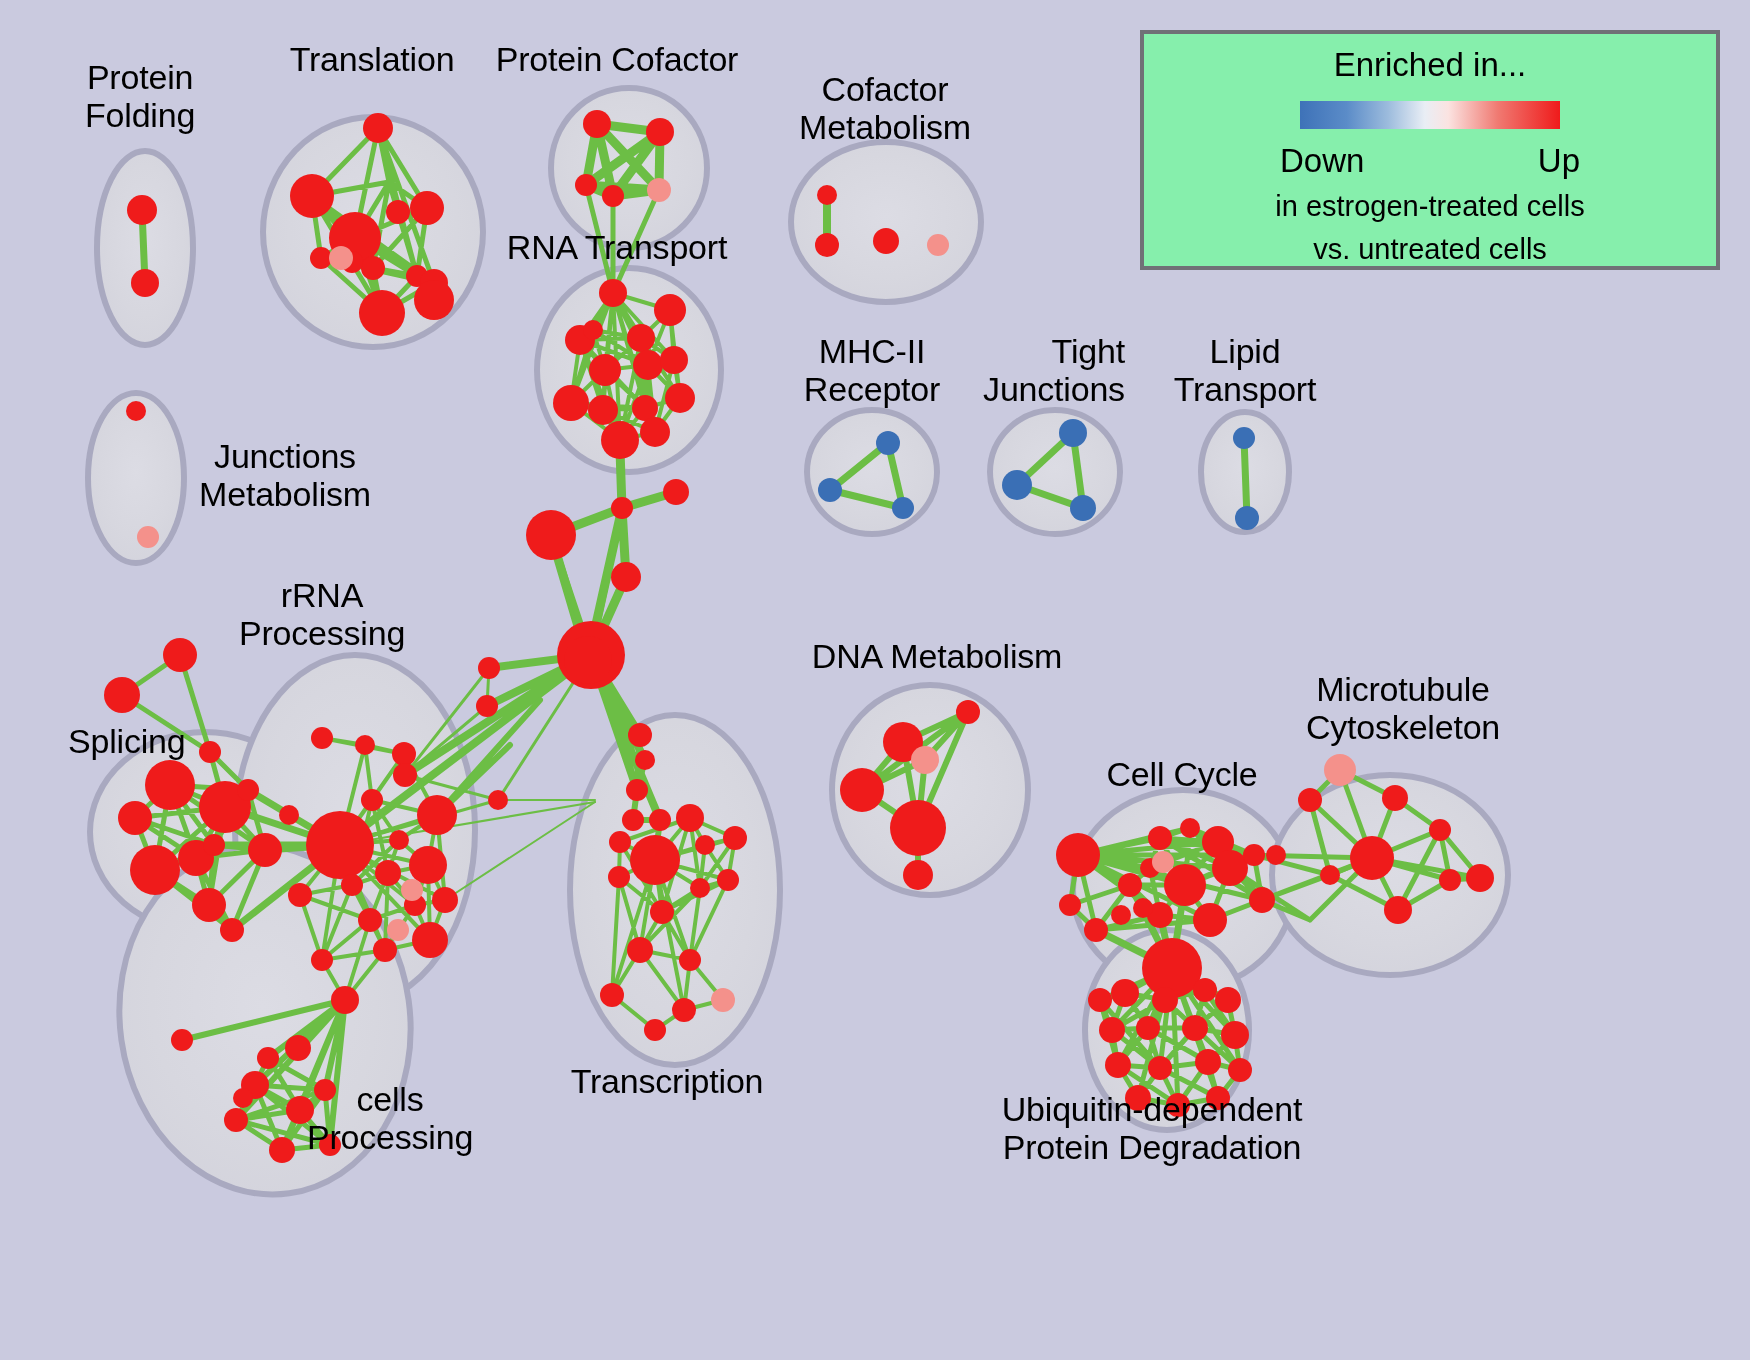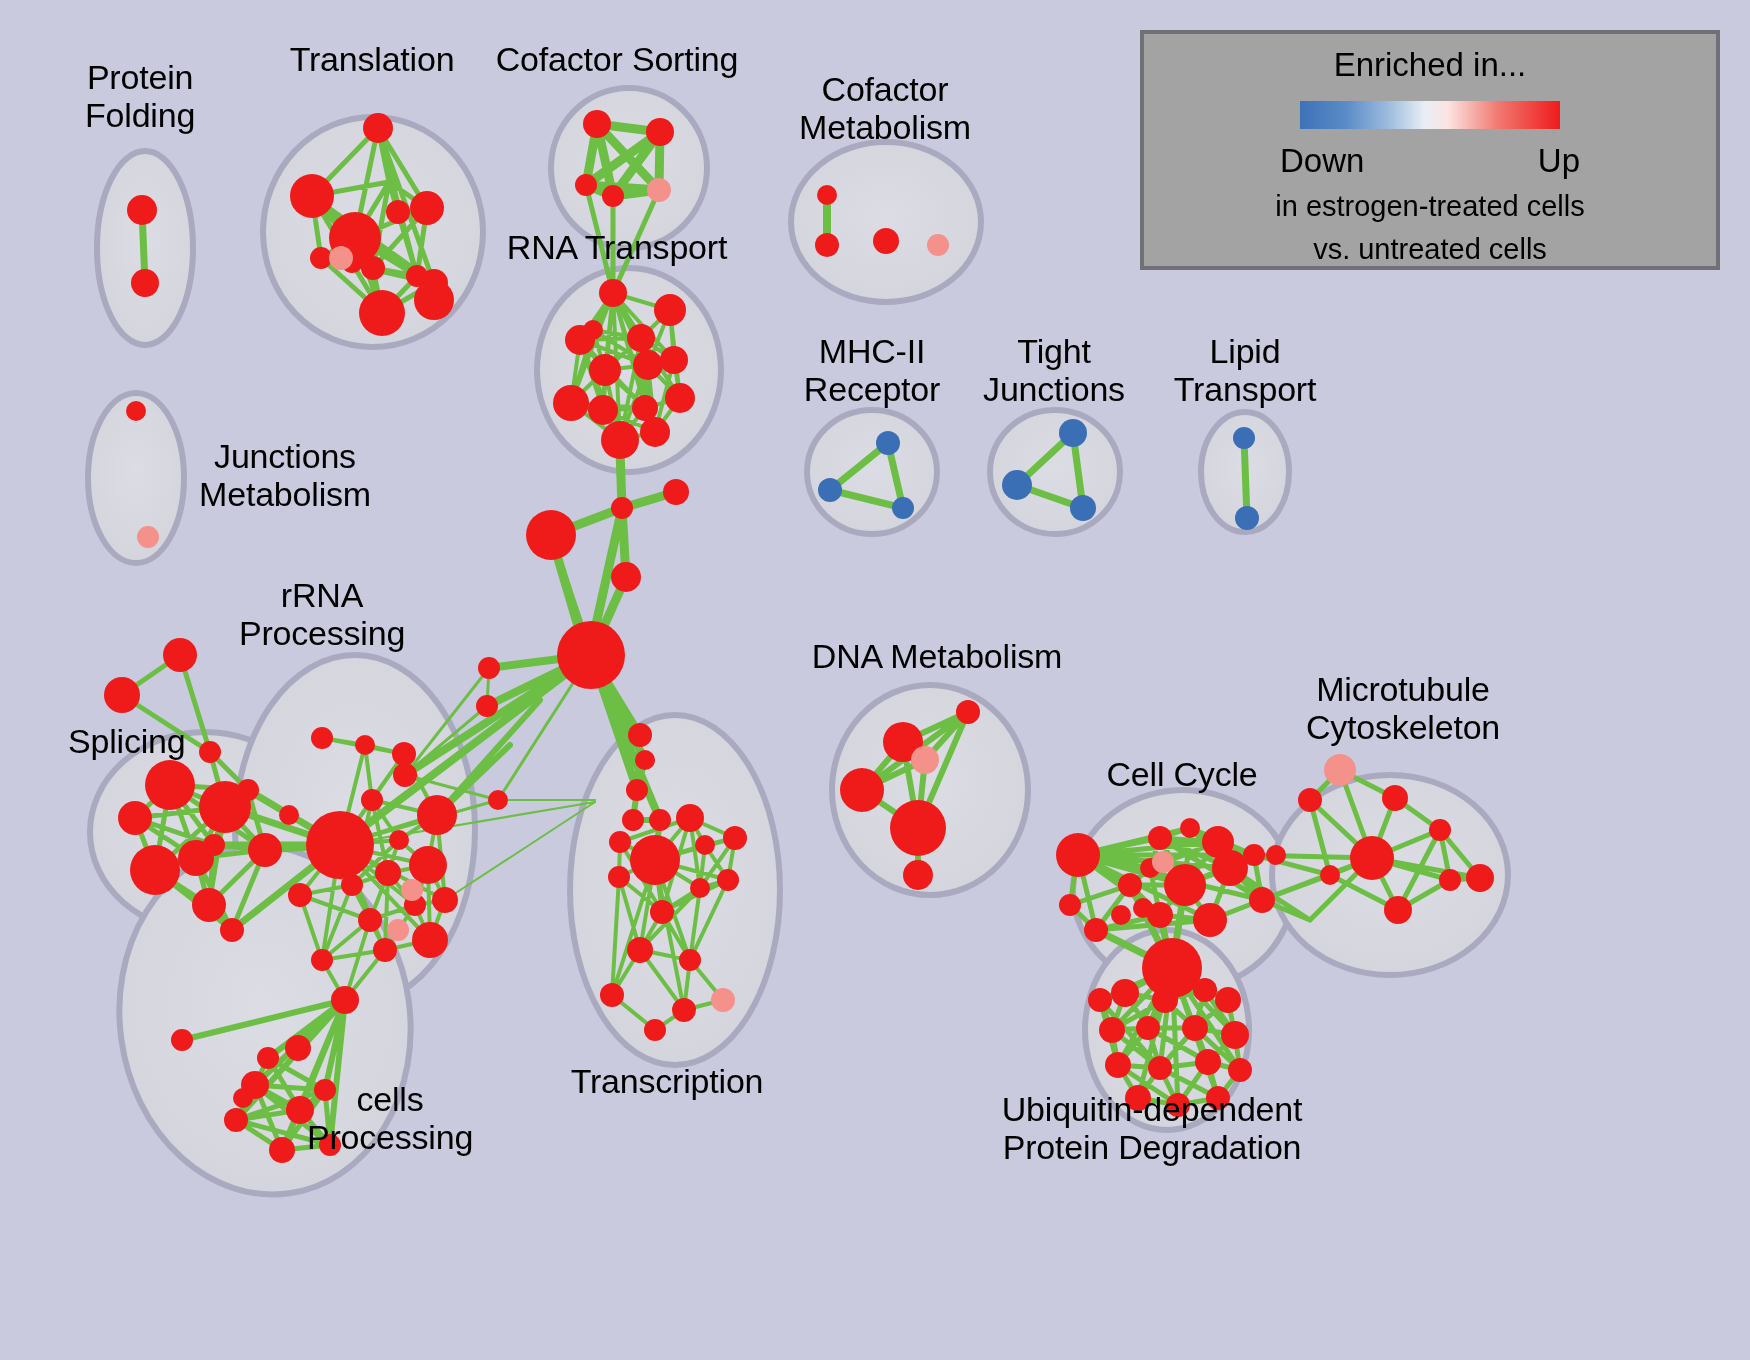--- a/index.html
+++ b/index.html
@@ -23,21 +23,21 @@
     -webkit-font-smoothing:antialiased;
   }
   .lbl.ctr{text-align:center;transform:translateX(-50%);}
   .lbl.lft{text-align:center;}
 
   
   #legend{
     position:absolute;
     left:1140px;top:30px;
     width:580px;height:240px;
-    background:#a3a3a3;
+    background:#86efac;
     border:4px solid #707076;
     box-sizing:border-box;
     display:flex;flex-direction:column;
     align-items:center;
     padding-top:12px;
     gap:9px;
   }
   #legend-title{
     font-size:33px;color:#000;
     font-family:"Liberation Sans", sans-serif;
@@ -555,31 +555,31 @@
         <circle cx="1218" cy="1098" r="12"></circle>
           <circle cx="1100" cy="1000" r="12"></circle>
       </g>
     </g>
   </svg>
 
   <div class="lbl lft" style="left:85px;top:58px;"><span>Protein</span><br><span>Folding</span></div>
 
   <div class="lbl ctr" style="left:372px;top:40px;"><span>Translation</span></div>
 
-  <div class="lbl ctr" style="left:617px;top:40px;"><span>Cofactor Sorting</span></div>
+  <div class="lbl ctr" style="left:617px;top:40px;"><span>Protein Cofactor</span></div>
 
   <div class="lbl ctr" style="left:885px;top:70px;"><span>Cofactor</span><br><span>Metabolism</span></div>
 
   <div class="lbl ctr" style="left:617px;top:228px;"><span>RNA Transport</span></div>
 
   <div class="lbl ctr" style="left:285px;top:437px;"><span>Junctions</span><br><span>Metabolism</span></div>
 
   <div class="lbl ctr" style="left:872px;top:332px;"><span>MHC-II</span><br><span>Receptor</span></div>
 
-  <div class="lbl ctr" style="left:1054px;top:332px;"><span>Tight</span><br><span>Junctions</span></div>
+  <div class="lbl ctr" style="left:1054px;top:332px;text-align:right;"><span>Tight</span><br><span>Junctions</span></div>
 
   <div class="lbl ctr" style="left:1245px;top:332px;"><span>Lipid</span><br><span>Transport</span></div>
 
   <div class="lbl ctr" style="left:322px;top:576px;"><span>rRNA</span><br><span>Processing</span></div>
 
   <div class="lbl lft" style="left:68px;top:722px;"><span>Splicing</span></div>
 
   <div class="lbl ctr" style="left:1403px;top:670px;"><span>Microtubule</span><br><span>Cytoskeleton</span></div>
 
   <div class="lbl ctr" style="left:937px;top:637px;"><span>DNA Metabolism</span></div>

